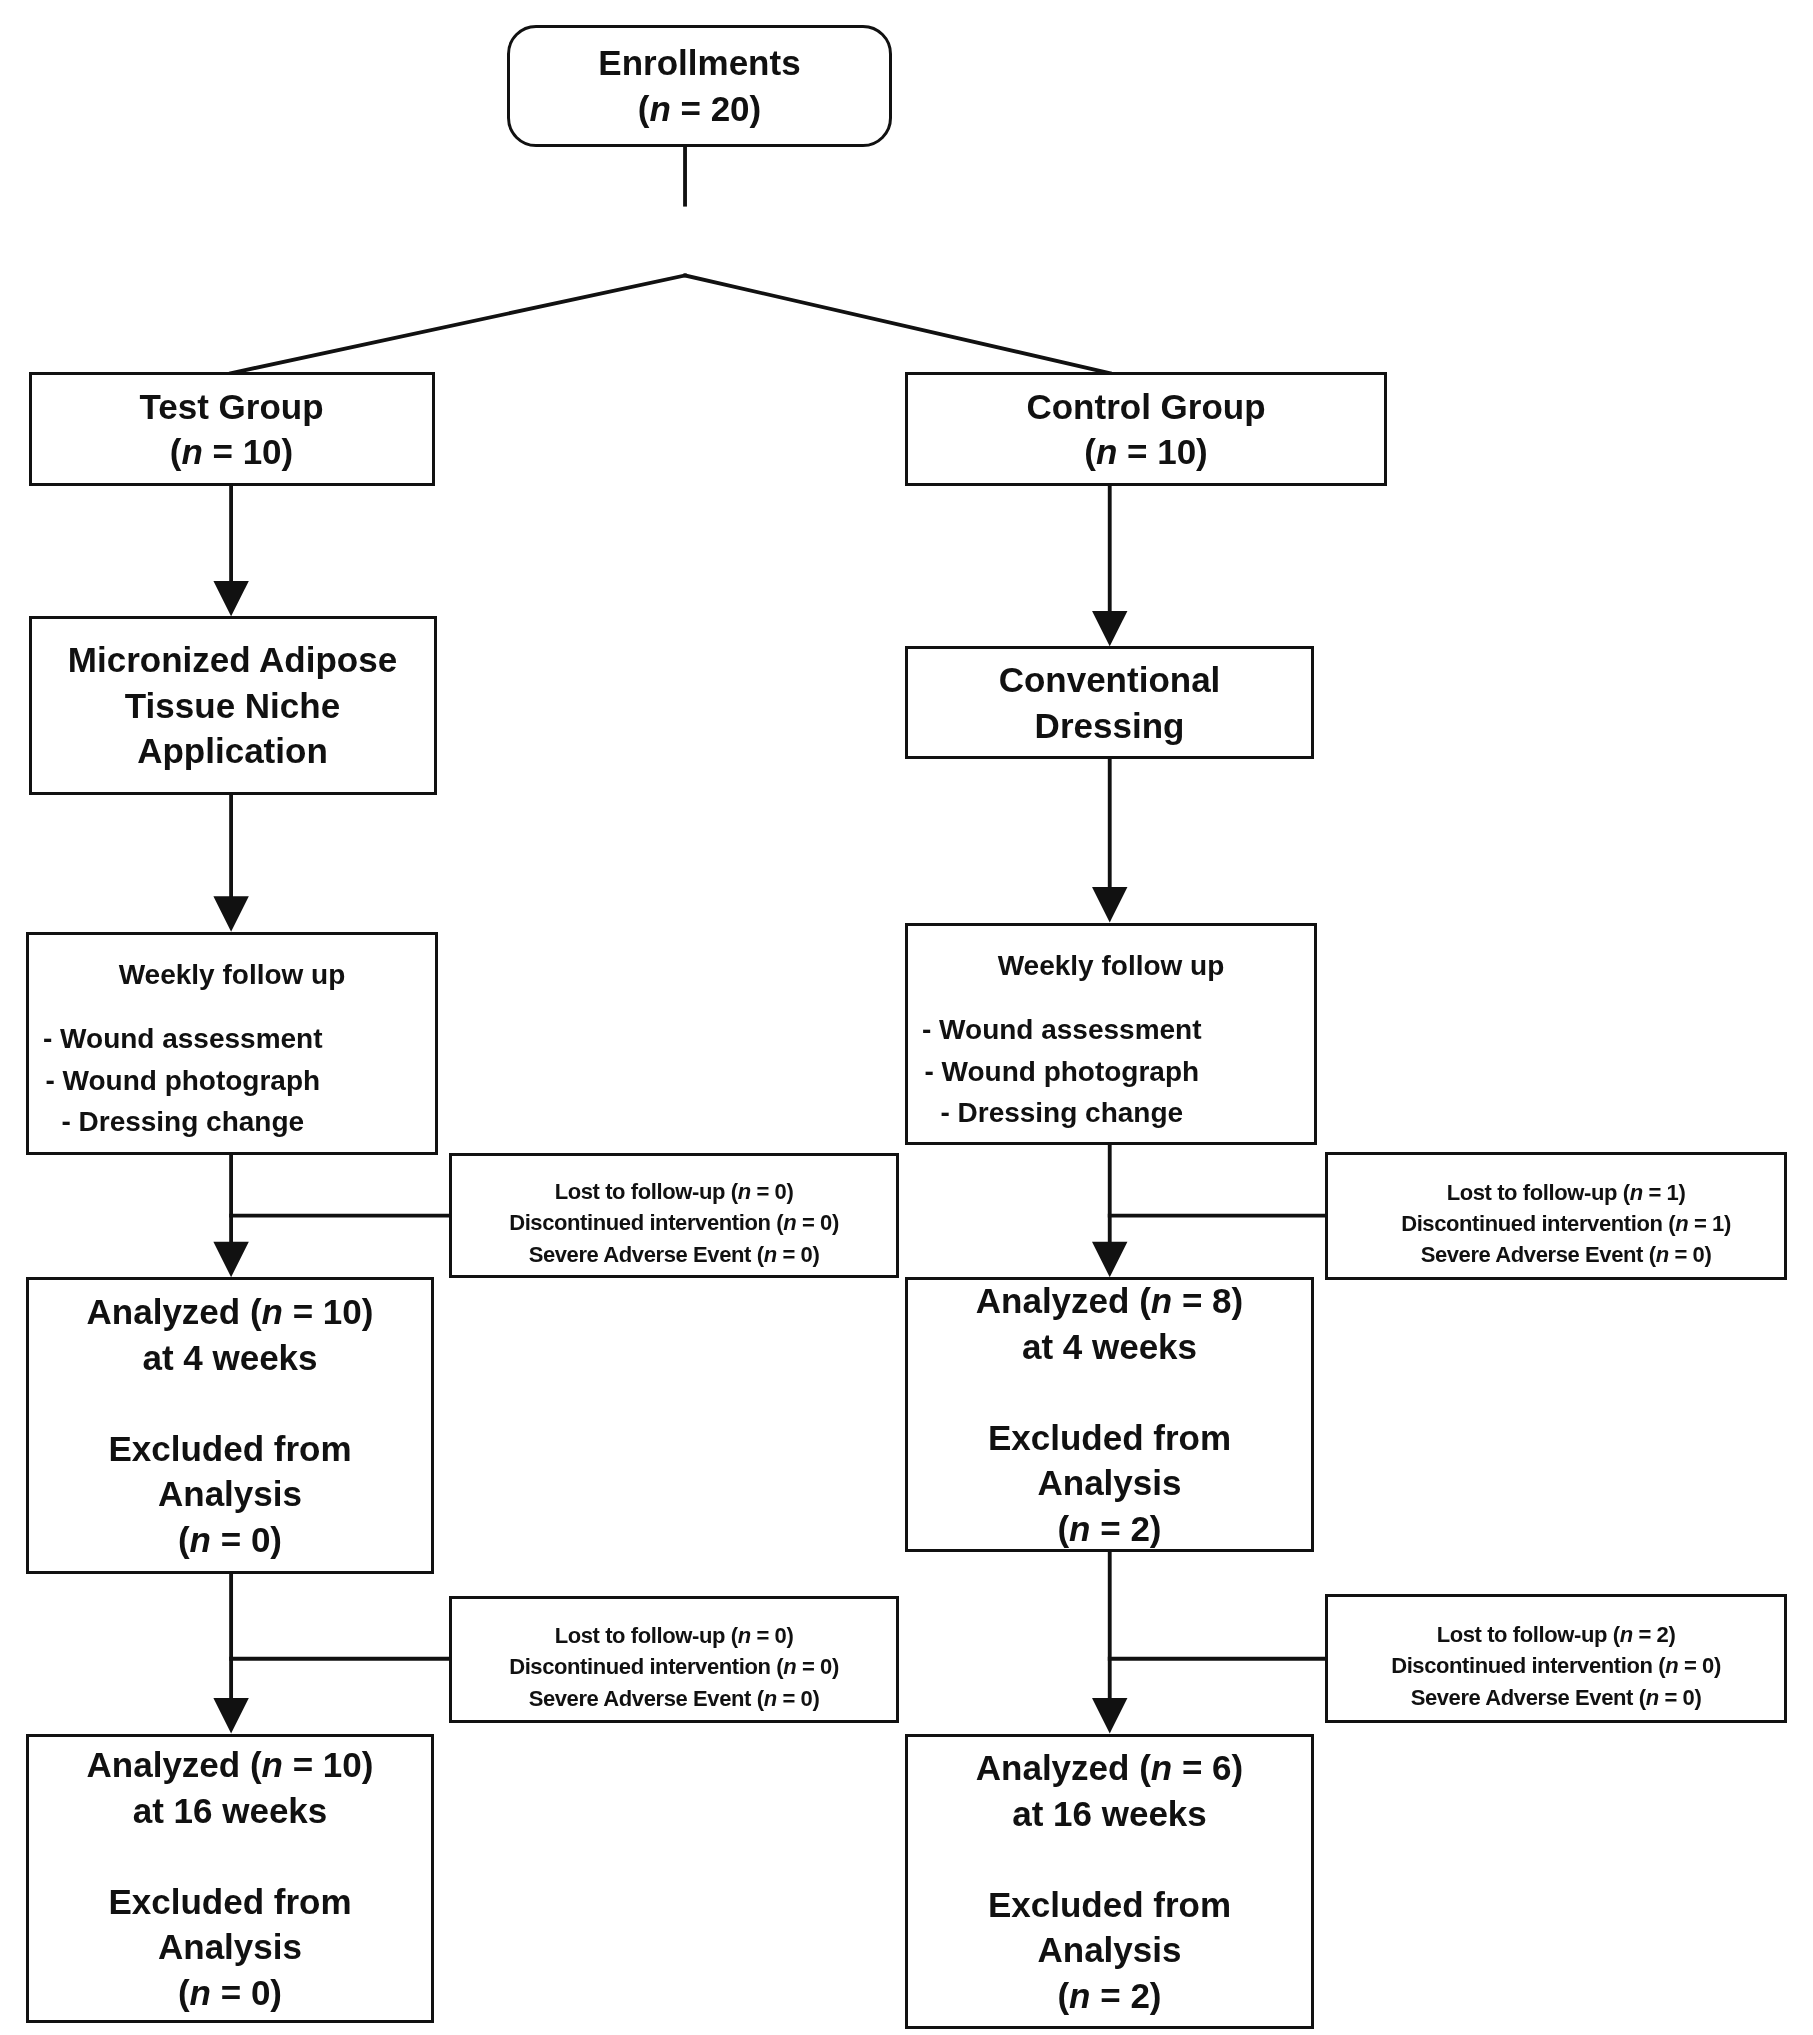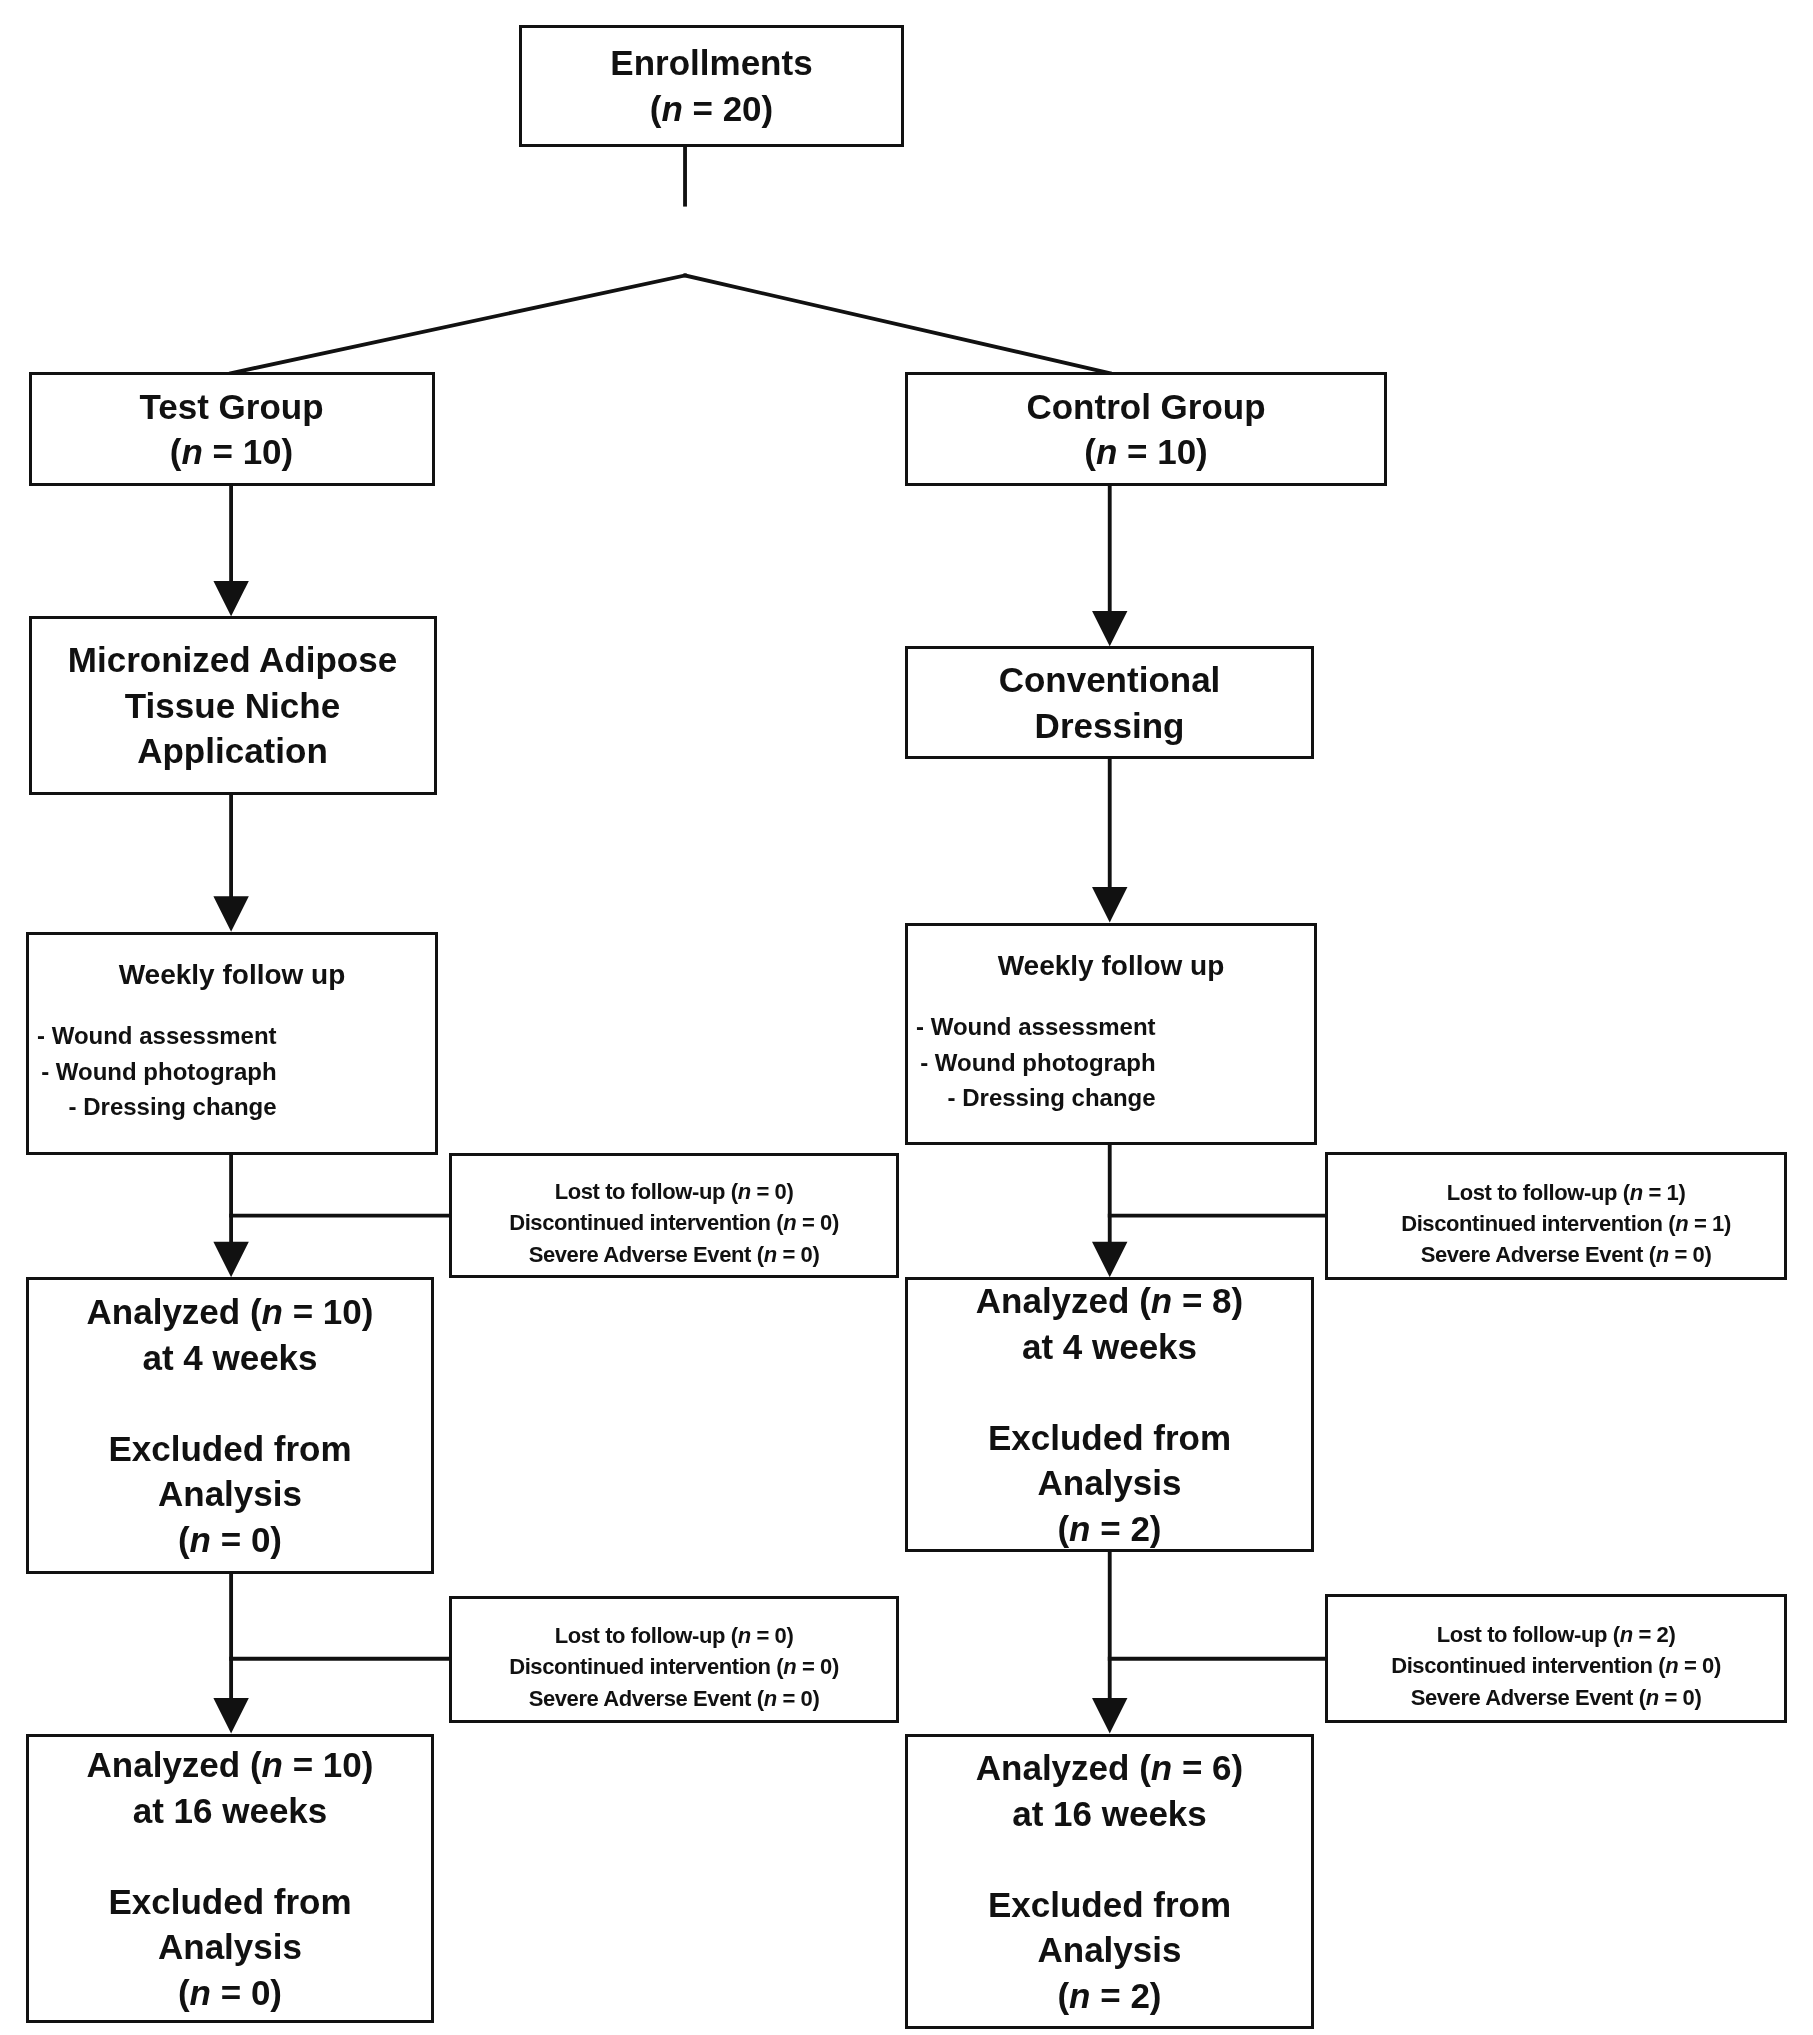--- a/index.html
+++ b/index.html
@@ -28,25 +28,25 @@
     align-items: center;
     justify-content: center;
     text-align: center;
     white-space: pre-line;
   }
   .t-main { font-size: 35px; line-height: 1.3; }
   .t-side { font-size: 22px; line-height: 1.42; letter-spacing: -0.4px; margin-top: 15px; }
   .followup { justify-content: flex-start; padding-top: 24.6px; }
   .fu-title { font-size: 28px; line-height: 1.1; margin-bottom: 28px; white-space: pre-line; }
   .fu-items {
-    font-size: 24px;
+    font-size: 28px;
     line-height: 1.48;
-    text-align: right;
+    text-align: center;
     align-self: flex-start;
-    padding-left: 8px;
+    padding-left: 14px;
     white-space: pre-line;
   }
   .t-main i, .t-side i, .fu-title i, .fu-items i { font-style: italic; }
 </style>
 </head>
 <body>
 
 <div id="canvas">
 
   <svg id="connectors" viewBox="0 0 2357 2645" xmlns="http://www.w3.org/2000/svg">
@@ -74,21 +74,21 @@
       <polygon points="277,1165 323,1165 300,1211"></polygon>
       <polygon points="277,1614 323,1614 300,1660"></polygon>
       <polygon points="277,2207 323,2207 300,2253"></polygon>
       <polygon points="1419,794 1465,794 1442,840"></polygon>
       <polygon points="1419,1153 1465,1153 1442,1199"></polygon>
       <polygon points="1419,1614 1465,1614 1442,1660"></polygon>
       <polygon points="1419,2207 1465,2207 1442,2253"></polygon>
     </g>
   </svg>
 
-  <div class="box" style="left:519px; top:24.6px; width:385px; height:122px;">
+  <div class="box" style="left:507px; top:24.6px; width:385px; height:122px;border-radius:29px;">
     <div class="t-main">Enrollments
 (<i>n</i> = 20)</div>
   </div>
 
 
   <div class="box" style="left:28.5px; top:372px; width:406px; height:114px;">
     <div class="t-main">Test Group
 (<i>n</i> = 10)</div>
   </div>
 

